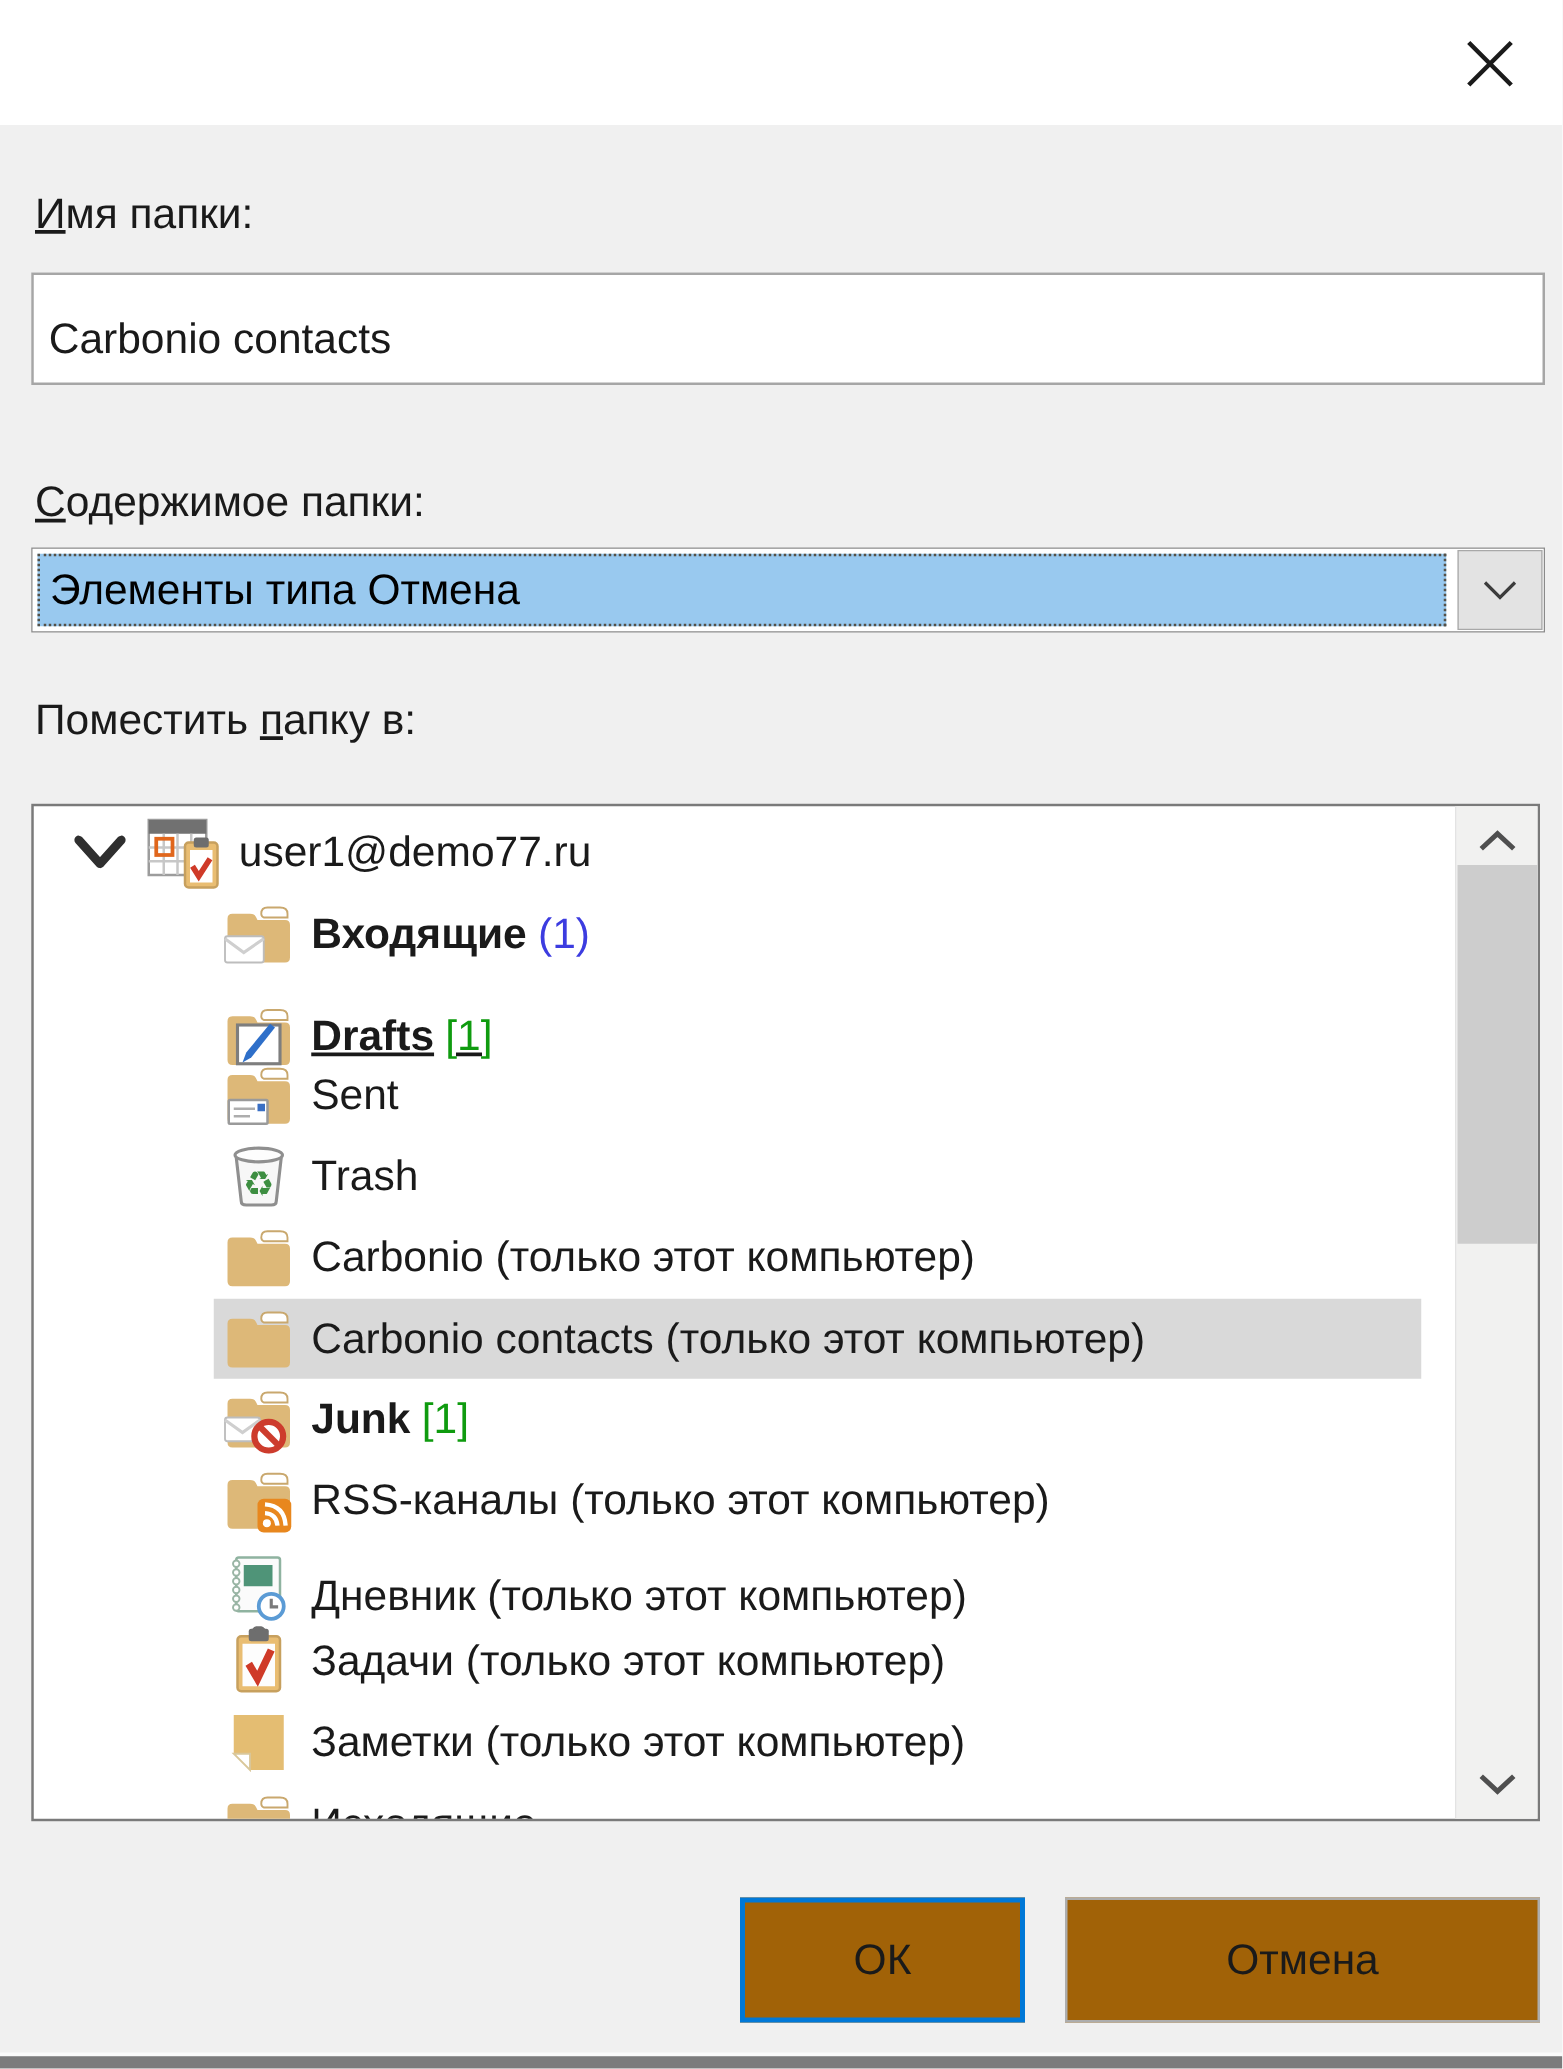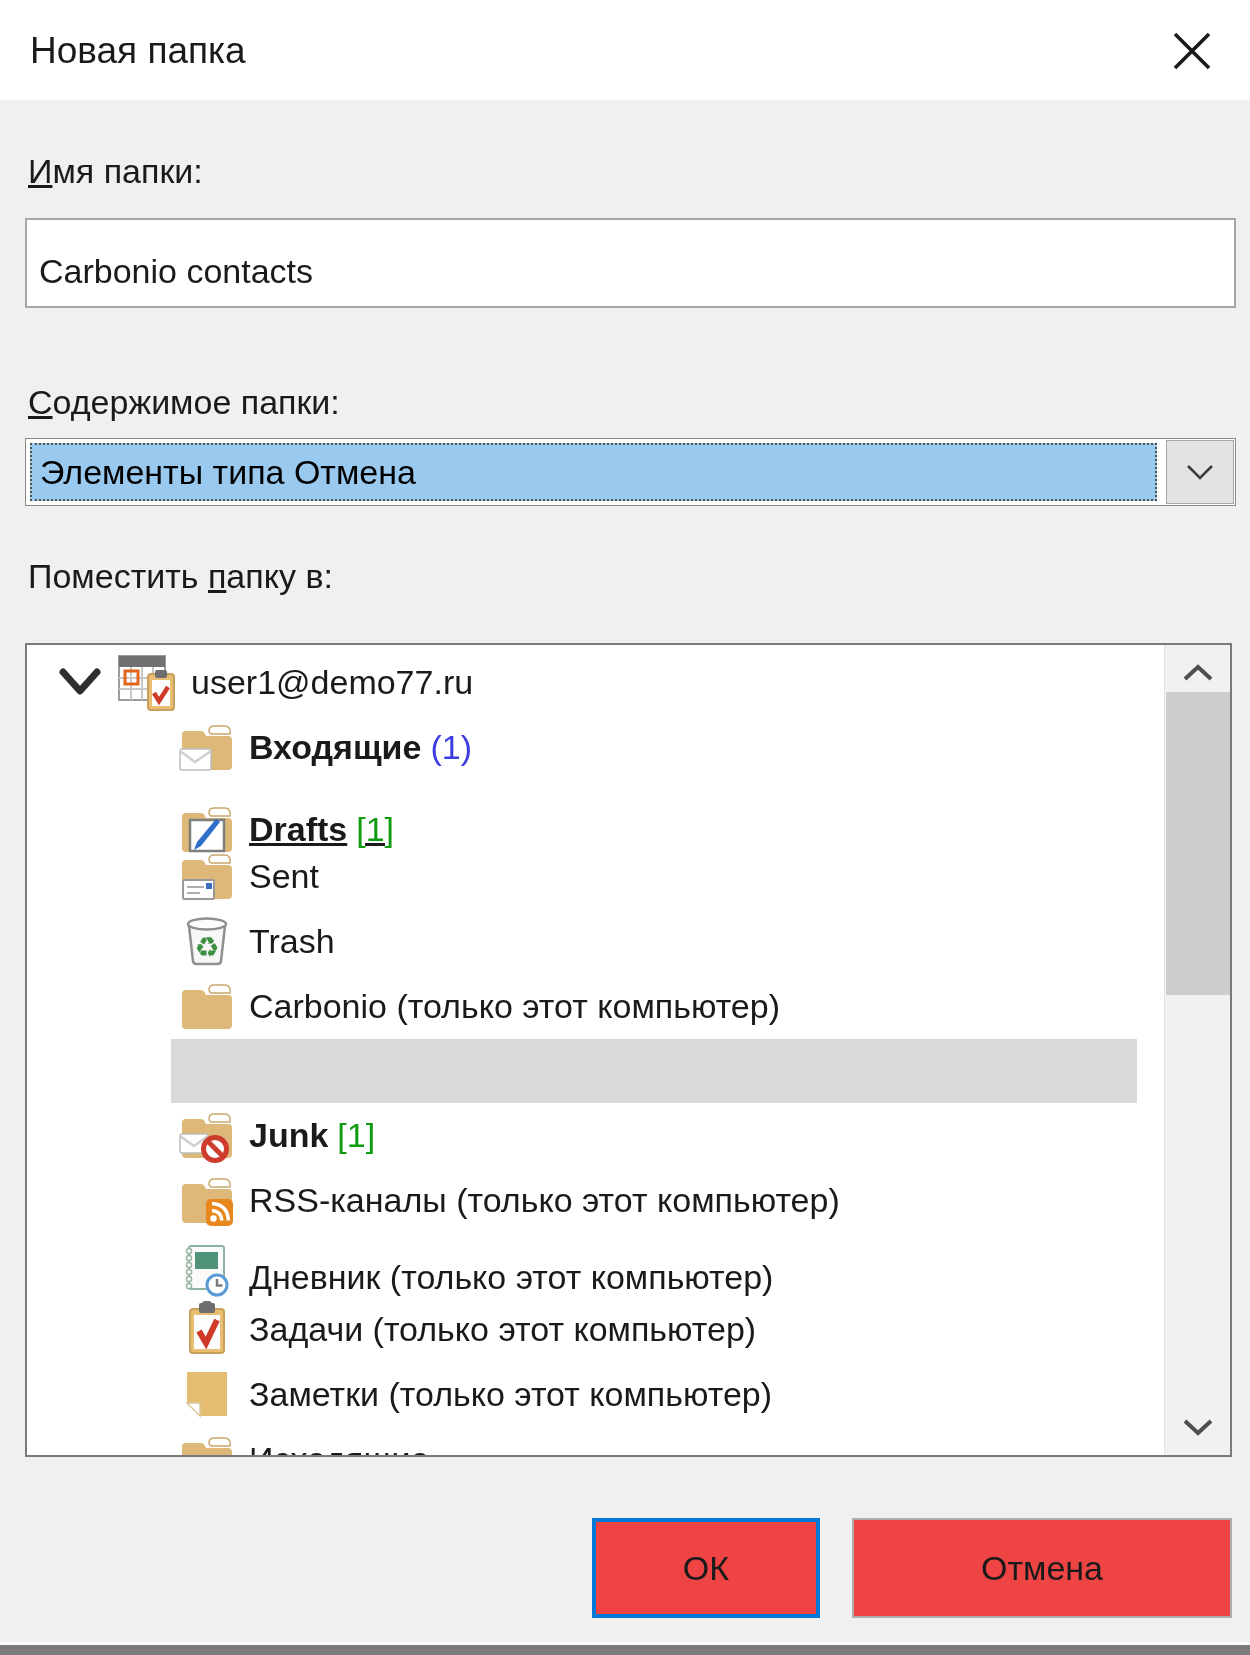--- a/index.html
+++ b/index.html
@@ -43,38 +43,37 @@
   #root-icon{width:62px;height:62px;margin-right:12px;}
 
   
   #sbar{position:absolute;right:0;top:0;width:66px;height:810px;background:#f1f1f0;border-left:1px solid #e3e3e3;}
   .sbtn{position:absolute;left:0;width:100%;height:56px;display:flex;align-items:center;justify-content:center;cursor:pointer;}
   #sbar-up{top:0;}
   #sbar-down{bottom:0;}
   #sbar-thumb{position:absolute;left:1px;top:47px;width:64px;height:303px;background:#cdcdcd;cursor:pointer;}
 
   
-  .btn{position:absolute;top:1518px;height:100px;background:#ef4444;font-size:34px;color:#1a1a1a;
+  .btn{position:absolute;top:1518px;height:100px;background:#a16207;font-size:34px;color:#1a1a1a;
     display:flex;align-items:center;justify-content:center;cursor:pointer;}
   #okbtn{left:592px;width:228px;border:4px solid #0078d7;}
   #cancelbtn{left:852px;width:380px;border:2px solid #adadad;}
 
   
   #bottom-light{position:absolute;left:0;bottom:10px;width:100%;height:3px;background:#fafafa;}
   #bottom-edge{position:absolute;left:0;bottom:0;width:100%;height:10px;background:#7b7b7c;}
 
   svg{display:block;}
 </style>
 </head>
 <body>
 
 <div id="dialog">
 
   <div id="titlebar">
-    <div id="title">Новая папка</div>
     <div id="closebtn">
       <svg width="42" height="42" viewBox="0 0 42 42">
         <path d="M4 4 L38 38 M38 4 L4 38" stroke="#1a1a1a" stroke-width="3.6" fill="none"></path>
       </svg>
     </div>
   </div>
 
   <div class="label" style="top:152px;">
     <u>И</u><span>мя папки:</span>
   </div>
@@ -162,20 +161,27 @@
       </div>
 
       <div class="trow indent1" style="top:329px;">
         <svg class="ticon" viewBox="0 0 56 56">
           <path d="M3 16 Q3 12 7 12 L21 12 Q25 12 26 15 L27 17 L49 17 Q53 17 53 21 V47 Q53 51 49 51 H7 Q3 51 3 47 Z" fill="#ddb878"></path>
           <path d="M30 12 Q30 7 35 7 L45 7 Q51 7 51 12 V15 H32 Q30 14 30 12 Z" fill="#ffffff" stroke="#c9a86e" stroke-width="1.5"></path>
         </svg>
         <span>Carbonio (только этот компьютер)</span>
       </div>
 
+      <div class="trow indent1" style="top:394px;">
+        <svg class="ticon" viewBox="0 0 56 56">
+          <path d="M3 16 Q3 12 7 12 L21 12 Q25 12 26 15 L27 17 L49 17 Q53 17 53 21 V47 Q53 51 49 51 H7 Q3 51 3 47 Z" fill="#ddb878"></path>
+          <path d="M30 12 Q30 7 35 7 L45 7 Q51 7 51 12 V15 H32 Q30 14 30 12 Z" fill="#ffffff" stroke="#c9a86e" stroke-width="1.5"></path>
+        </svg>
+        <span>Carbonio contacts (только этот компьютер)</span>
+      </div>
 
       <div class="trow indent1" style="top:458px;">
         <svg class="ticon" viewBox="0 0 56 56">
           <path d="M3 16 Q3 12 7 12 L21 12 Q25 12 26 15 L27 17 L49 17 Q53 17 53 21 V47 Q53 51 49 51 H7 Q3 51 3 47 Z" fill="#ddb878"></path>
           <path d="M30 12 Q30 7 35 7 L45 7 Q51 7 51 12 V15 H32 Q30 14 30 12 Z" fill="#ffffff" stroke="#c9a86e" stroke-width="1.5"></path>
           <rect x="1" y="27" width="28" height="19" rx="2" fill="#ffffff" stroke="#bdbdbd" stroke-width="1.5"></rect>
           <path d="M1 29 L15 39 L29 29" stroke="#cfcfcf" fill="none" stroke-width="2.5"></path>
           <circle cx="36" cy="42" r="11.5" fill="#ffffff" stroke="#cd3c2d" stroke-width="5"></circle>
           <line x1="28.5" y1="34" x2="44" y2="49.5" stroke="#cd3c2d" stroke-width="5"></line>
         </svg>

